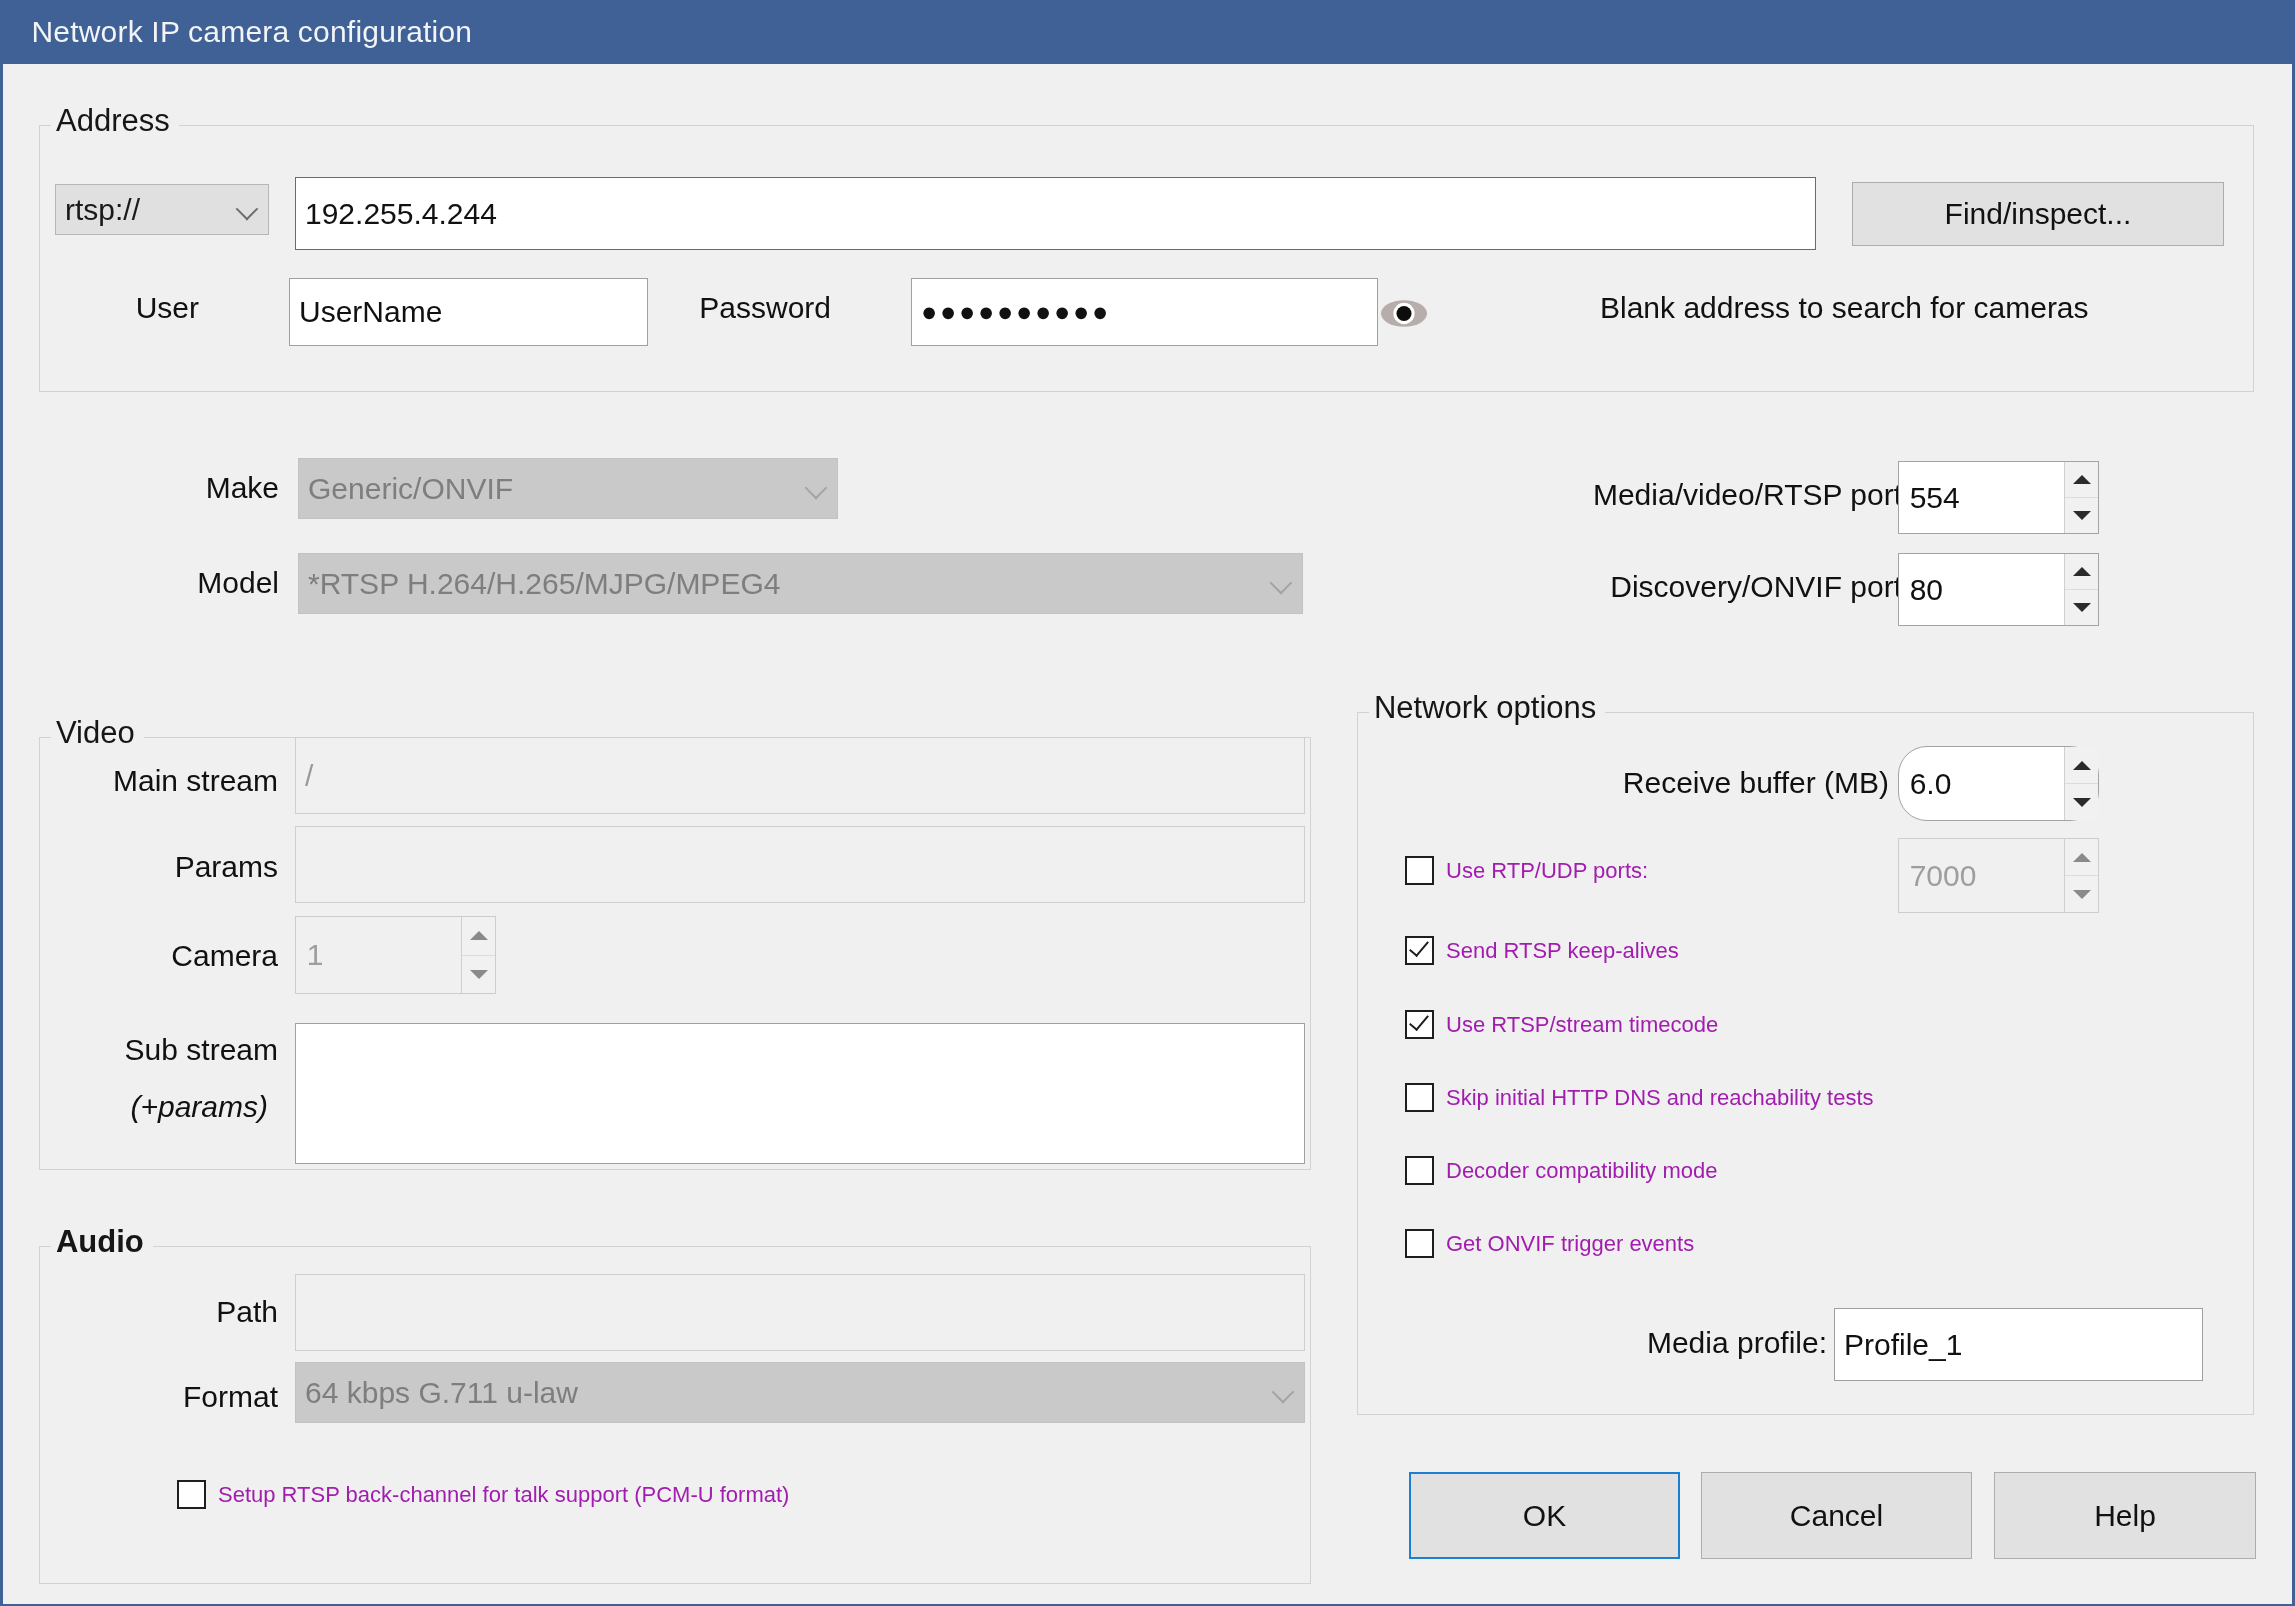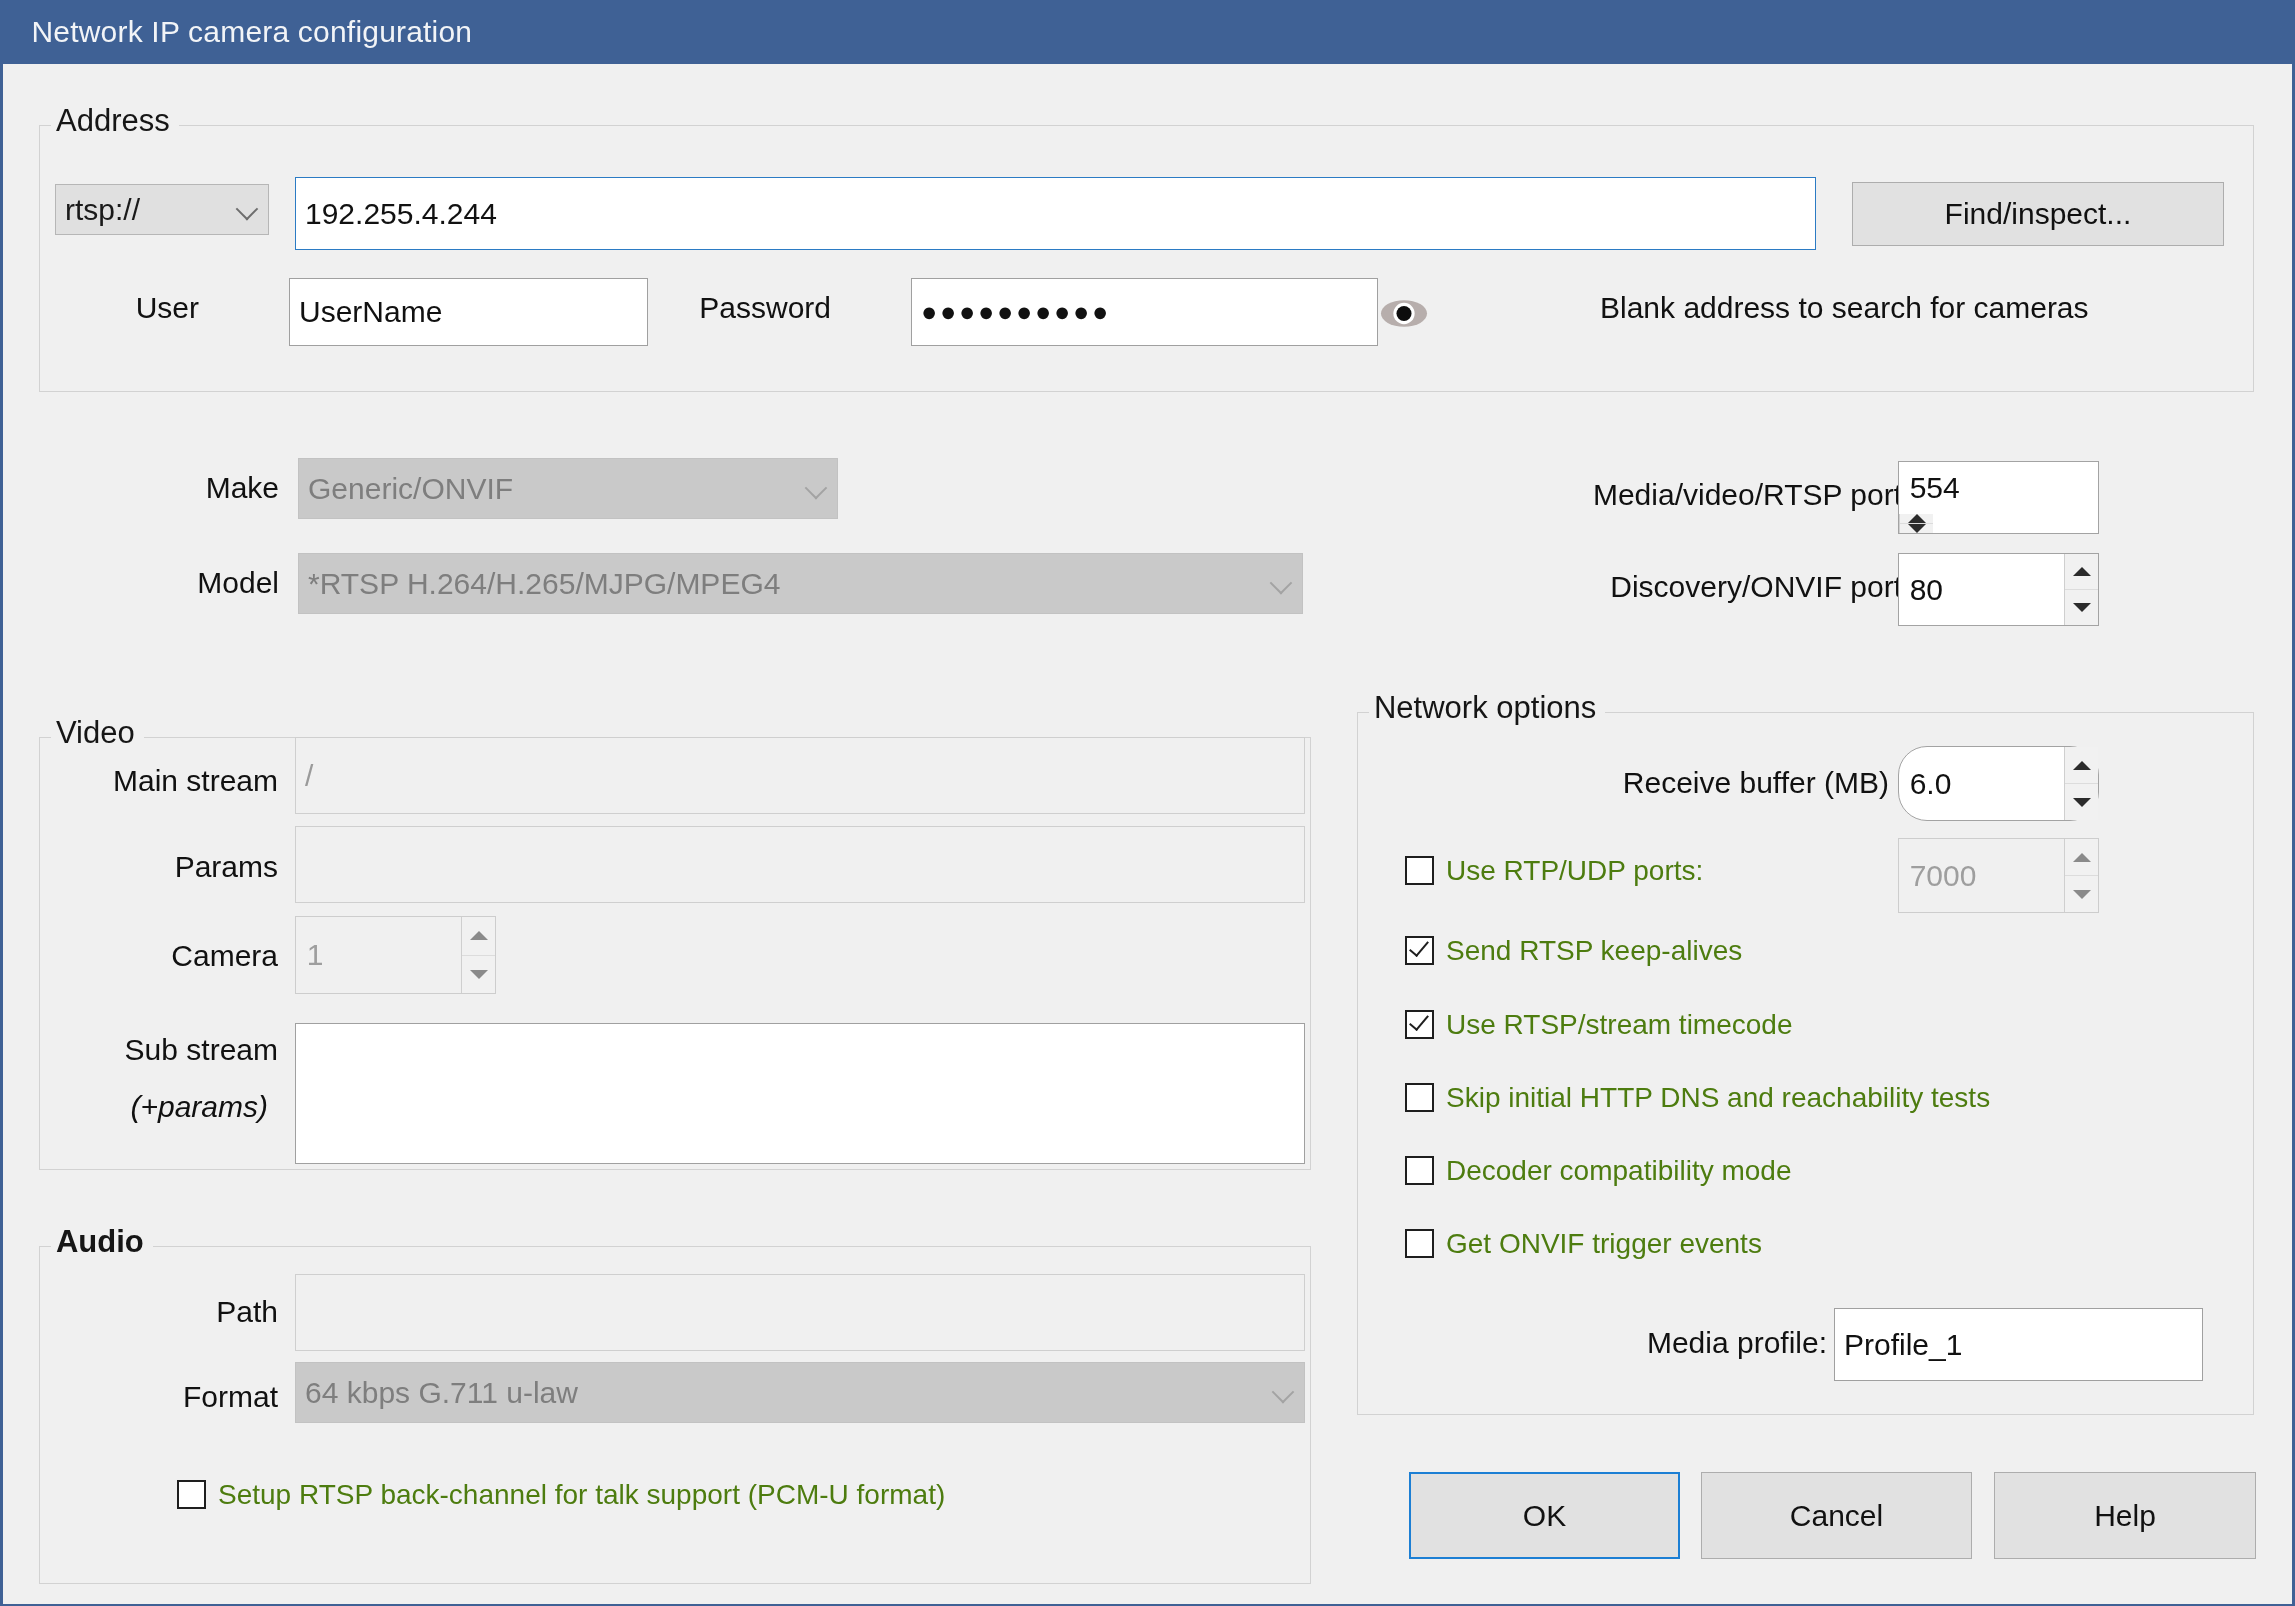--- a/index.html
+++ b/index.html
@@ -172,22 +172,22 @@
   }
   .btn.default {
     border: 2.7px solid #1c7fd4;
   }
 
   
   .cbrow {
     position: absolute;
     display: flex;
     align-items: center;
-    font-size: 28px;
-    color: #4d7c0f;
+    font-size: 22px;
+    color: #a21caf;
     white-space: nowrap;
     height: 41px;
   }
   .cbox {
     width: 28.5px; height: 28.5px;
     border: 2.7px solid #1e1e1e;
     background: #ffffff;
     margin-right: 12.5px;
     position: relative;
     flex: none;
@@ -275,21 +275,21 @@
     <span>Model</span>
   </div>
   <div class="combo disabled" style="left:295px; top:553px; width:1005px; height:61px;">
     <span>*RTSP H.264/H.265/MJPG/MPEG4</span>
     <span class="chev"></span>
   </div>
 
   <div class="lbl right" style="left:1335px; top:473px; width:564px;">
     <span>Media/video/RTSP port</span>
   </div>
-  <div class="spin" style="left:1895px; top:461px; width:201px; height:73px;flex-direction:column;">
+  <div class="spin" style="left:1895px; top:461px; width:201px; height:73px;">
     <div class="val">554</div>
     <div class="btns">
       <div>
           <i class="arrow-up"></i>
         </div>
       <div>
           <i class="arrow-dn"></i>
         </div>
     </div>
   </div>

